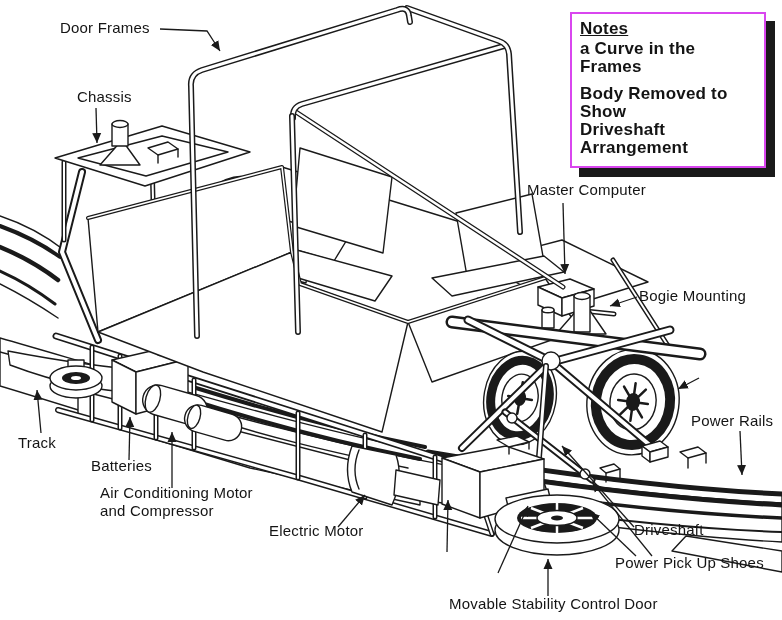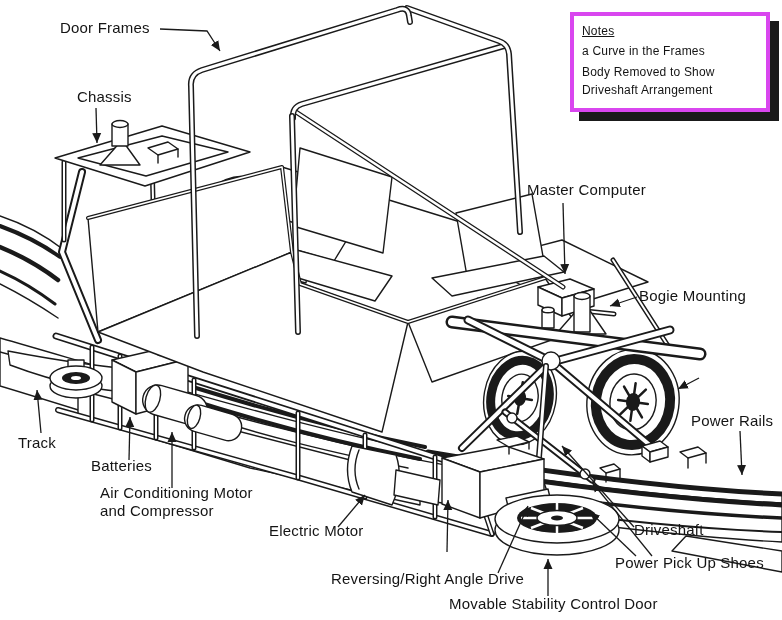--- a/index.html
+++ b/index.html
@@ -15,24 +15,24 @@
   .label{position:absolute;font-size:15px;line-height:18px;white-space:pre-line;letter-spacing:.2px;}
   .l-door{left:60px;top:19px}      .l-chassis{left:77px;top:88px}
   .l-master{left:527px;top:181px}  .l-bogiem{left:639px;top:287px}
   .l-steer{left:669px;top:358px}   .l-prails{left:691px;top:412px}
   .l-track{left:18px;top:434px}    .l-batt{left:91px;top:457px}
   .l-ac{left:100px;top:484px}      .l-emotor{left:269px;top:522px}
   .l-gearbox{left:348px;top:550px} .l-reversing{left:331px;top:570px}
   .l-movable{left:449px;top:595px} .l-driveshaft{left:634px;top:521px}
   .l-pickup{left:615px;top:554px}
   .notes{position:absolute;left:570px;top:12px;width:176px;background:#fff;
-         border:4px solid #d946ef;box-shadow:9px 9px 0 0 #1a1a1a;
-         padding:6px 8px 9px 8px;font-size:12px;line-height:18px;letter-spacing:.2px;}
+         border:2px solid #d946ef;box-shadow:9px 9px 0 0 #1a1a1a;
+         padding:6px 8px 9px 8px;font-size:17px;line-height:18px;letter-spacing:.2px;font-weight:bold;}
   .notes-title{text-decoration:underline;margin-bottom:2px;}
-  .gap{margin-top:3px;}
+  .gap{margin-top:9px;}
 </style>
 </head>
 <body>
 
 <div id="stage">
 
 <svg id="art" width="782" height="620" viewBox="0 0 782 620">
   <defs>
     <marker id="arr" markerUnits="userSpaceOnUse" markerWidth="13" markerHeight="11" refX="10" refY="5" orient="auto">
       <path d="M0,0.5 L10,5 L0,9.5 Z" fill="#1a1a1a"></path>
@@ -280,21 +280,20 @@
   <div class="label l-door">Door Frames</div>
   <div class="label l-chassis">Chassis</div>
   <div class="label l-master">Master Computer</div>
   <div class="label l-bogiem">Bogie Mounting</div>
   <div class="label l-prails">Power Rails</div>
   <div class="label l-track">Track</div>
   <div class="label l-batt">Batteries</div>
   <div class="label l-ac">Air Conditioning Motor
 and Compressor</div>
   <div class="label l-emotor">Electric Motor</div>
-  <div class="label l-reversing">Reversing/Right Angle Drive</div>
   <div class="label l-movable">Movable Stability Control Door</div>
   <div class="label l-driveshaft">Driveshaft</div>
   <div class="label l-pickup">Power Pick Up Shoes</div>
 
   <div class="notes">
     <div class="notes-title">Notes</div>
     <div>a Curve in the Frames</div>
     <div class="gap">Body Removed to Show</div>
     <div>Driveshaft Arrangement</div>
   </div>

